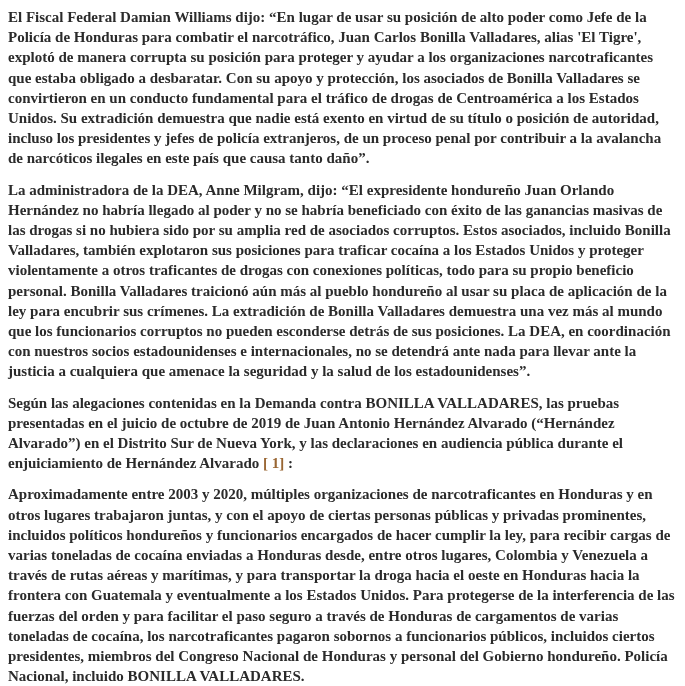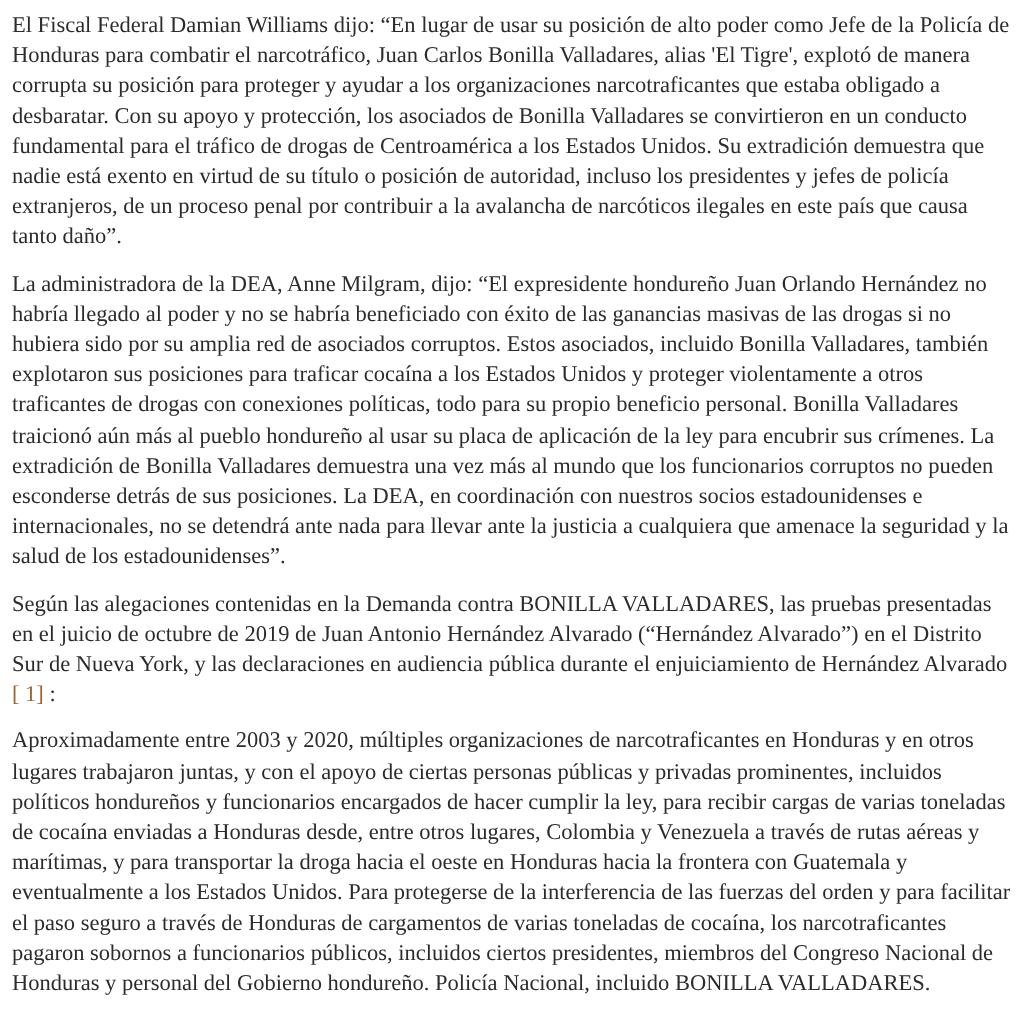--- a/index.html
+++ b/index.html
@@ -14,20 +14,21 @@
     padding: 7px 7px 0 8px;
     font-family: "Liberation Serif", "DejaVu Serif", serif;
     font-size: 15px;
     line-height: 20.2px;
     color: #2b2b2b;
     overflow: hidden;
     text-align: left;
   }
   .article p {
     margin: 0 0 11px 0;
+    font-weight: bold;
   }
   a.footnote {
     color: #996633;
     text-decoration: none;
     cursor: pointer;
   }
 </style>
 </head>
 <body>
 

